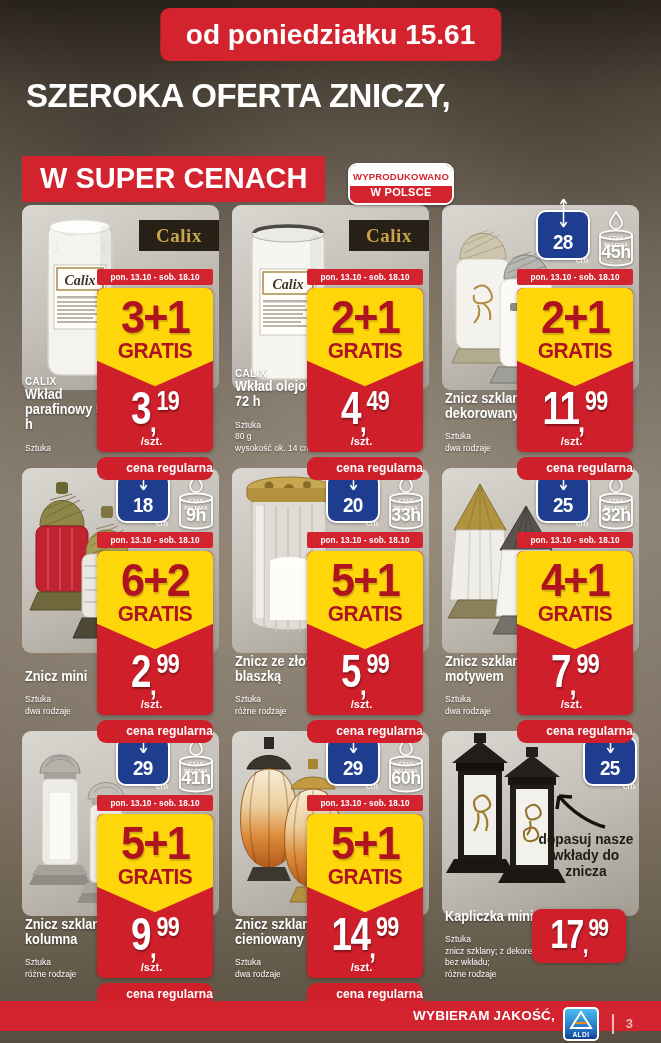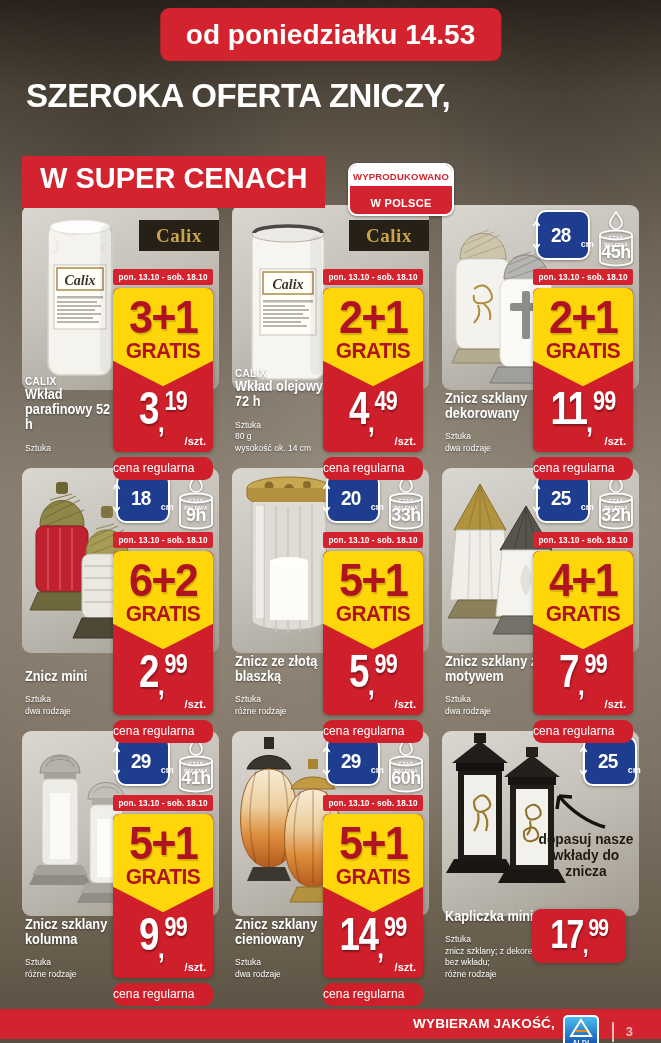--- a/index.html
+++ b/index.html
@@ -11,73 +11,73 @@
   .page::after{content:"";position:absolute;inset:0;pointer-events:none;
     background:radial-gradient(ellipse at 18% 12%, rgba(0,0,0,.25), rgba(0,0,0,0) 40%),
                radial-gradient(ellipse at 85% 8%, rgba(0,0,0,.2), rgba(0,0,0,0) 35%);}
   
   .date-badge{position:absolute;top:8px;left:50%;transform:translateX(-50%);
     background:#d2232e;color:#fff;font-weight:bold;font-size:28px;line-height:1;
     padding:13px 26px 12px;border-radius:9px;white-space:nowrap;z-index:3;}
   .title{position:absolute;top:78px;left:26px;width:620px;color:#fff;font-weight:bold;
     font-size:33px;line-height:1.07;letter-spacing:-0.5px;z-index:3;}
   .supercena{position:absolute;top:156px;left:22px;background:#d2232e;color:#fff;
-    font-weight:bold;font-size:29px;line-height:1;padding:8px 18px 15px;z-index:3;}
+    font-weight:bold;font-size:29px;line-height:1;padding:8px 18px 9px;z-index:3;}
   .made-in{position:absolute;top:163px;left:348px;width:102px;border:2.5px solid #fff;
     border-radius:9px;overflow:hidden;text-align:center;font-weight:bold;z-index:3;
     box-shadow:0 1px 3px rgba(0,0,0,.4);}
   .mi-top{background:#fff;color:#d2232e;font-size:9.5px;padding:6px 0 4px;letter-spacing:.2px;}
-  .mi-bottom{background:#d2232e;color:#fff;font-size:11px;padding:11px 0 5px;letter-spacing:.3px;}
+  .mi-bottom{background:#d2232e;color:#fff;font-size:11px;padding:0 0 5px;letter-spacing:.3px;}
   
   .grid{position:absolute;top:205px;left:22px;width:617px;display:grid;
     grid-template-columns:repeat(3,197px);column-gap:13px;row-gap:13px;z-index:2;}
   .card{position:relative;height:250px;}
   .photo{position:absolute;left:0;top:0;width:197px;height:185px;border-radius:9px;
     background:linear-gradient(155deg,#dad7d1 0%,#c6c2ba 45%,#a29c91 100%);}
   .art{position:absolute;pointer-events:none;}
   
   .calix-logo{position:absolute;top:15px;right:0;width:80px;height:31px;background:#262017;
     color:#c9a44a;display:flex;align-items:center;justify-content:center;
     font-family:"Liberation Serif",serif;font-weight:bold;font-size:19px;letter-spacing:.5px;}
   .badges{position:absolute;top:5px;right:2px;display:flex;gap:5px;align-items:flex-start;}
   .hbadge{width:50px;height:46px;background:#1e3d8f;border:2.5px solid #fff;border-radius:10px;
-    color:#fff;display:flex;align-items:center;justify-content:center;gap:9px;
-    box-shadow:0 1px 3px rgba(0,0,0,.35);}
+    color:#fff;display:flex;align-items:center;justify-content:center;gap:1px;
+    box-shadow:0 1px 3px rgba(0,0,0,.35);flex-direction:column;}
   .updown{width:9px;height:32px;flex:0 0 auto;}
   .h-num{font-weight:bold;font-size:21px;letter-spacing:-1px;transform:scaleX(.9);}
-  .h-unit{font-weight:bold;font-size:9px;align-self:flex-end;margin-bottom:9px;}
+  .h-unit{font-weight:normal;font-size:9px;align-self:flex-end;margin-bottom:9px;}
   .burn{position:relative;width:42px;height:58px;color:#fff;text-align:center;
     filter:drop-shadow(0 1px 1px rgba(0,0,0,.35));}
   .burn svg{position:absolute;inset:0;}
   .burn-label{position:absolute;top:25px;left:0;right:0;font-size:5px;font-weight:bold;
     line-height:1.3;letter-spacing:.3px;}
   .burn-h{position:absolute;bottom:5px;left:0;right:0;font-size:18px;font-weight:bold;
     letter-spacing:-.5px;}
   
-  .promo-col{position:absolute;top:64px;right:6px;width:100px;z-index:4;}
+  .promo-col{position:absolute;top:64px;right:6px;width:116px;z-index:4;}
   .dates{background:#d2232e;color:#fff;font-size:8.2px;font-weight:bold;text-align:center;
     padding:4px 0 3px;border-radius:2px;white-space:nowrap;letter-spacing:.1px;}
   .pricebox{margin-top:3px;background:#ce1f2b;border-radius:6px;padding-bottom:5px;
     box-shadow:0 1px 4px rgba(0,0,0,.3);}
   .gratis{background:#ffd60a;clip-path:polygon(0 0,100% 0,100% 74%,50% 100%,0 74%);
     border-radius:7px 7px 0 0;text-align:center;padding:7px 0 24px;}
   .promo-num{color:#b01320;font-size:47px;font-weight:bold;line-height:.92;
     transform:scaleX(.92);letter-spacing:-2px;text-shadow:1px 2px 1px rgba(0,0,0,.18);}
   .gratis-word{color:#b01320;font-size:22px;font-weight:bold;line-height:1;
     transform:scaleX(.95);letter-spacing:-.5px;margin-top:2px;}
   .price{display:flex;align-items:flex-start;justify-content:center;color:#fff;
     font-weight:bold;transform:scaleX(.8);margin-top:1px;
     text-shadow:1px 2px 2px rgba(0,0,0,.35);}
   .p-int{font-size:46px;line-height:.95;letter-spacing:-2px;}
   .p-comma{font-size:30px;line-height:1;margin-top:20px;}
   .p-dec{font-size:27px;line-height:1;margin-top:1px;letter-spacing:-1px;}
-  .unit{color:#fff;font-size:11px;font-weight:bold;text-align:right;padding-right:7px;
+  .unit{color:#fff;font-size:11px;font-weight:bold;text-align:center;padding-right:7px;
     margin-top:-2px;}
-  .regular{margin-top:5px;background:#ce1f2b;color:#fff;font-size:12px;font-weight:normal;
-    text-align:left;padding:4px 0 5px;border-radius:9px;letter-spacing:.1px;}
+  .regular{margin-top:5px;background:#ce1f2b;color:#fff;font-size:12px;font-weight:bold;
+    text-align:right;padding:4px 0 5px;border-radius:9px;letter-spacing:.1px;}
   
   .nameblock{position:absolute;left:3px;bottom:1px;width:96px;color:#fff;z-index:3;
     text-shadow:0 1px 2px rgba(0,0,0,.45);}
   .brand{font-size:10px;font-weight:bold;letter-spacing:.3px;}
   .pname{font-size:14.5px;font-weight:bold;line-height:1.05;transform:scaleX(.88);
     transform-origin:left;white-space:normal;width:112%;}
   .pdetail{font-size:8.5px;line-height:1.35;margin-top:10px;}
   .pdetail span{display:block;}
   .nb-wide{width:118px;}
   
@@ -85,39 +85,39 @@
     border-radius:9px;display:flex;align-items:center;justify-content:center;z-index:4;
     box-shadow:0 1px 4px rgba(0,0,0,.3);}
   .pricebox9 .price{margin-top:0;}
   .pricebox9 .p-int{font-size:40px;}
   .pricebox9 .p-comma{font-size:26px;margin-top:16px;}
   .pricebox9 .p-dec{font-size:24px;}
   .note{position:absolute;right:3px;top:100px;width:100px;text-align:center;color:#221a10;
     font-weight:bold;font-size:14.5px;line-height:1.12;z-index:3;transform:scaleX(.95);}
   .note-arrow{position:absolute;right:30px;top:56px;width:62px;height:44px;z-index:3;}
   
-  .footer{position:absolute;left:0;right:0;bottom:4px;height:30px;background:#d2232e;z-index:5;}
+  .footer{position:absolute;left:0;right:0;bottom:12px;height:30px;background:#d2232e;z-index:5;}
   .slogan{position:absolute;right:106px;top:7px;text-align:right;color:#fff;font-weight:bold;
     font-size:13.5px;line-height:1.25;letter-spacing:.2px;}
   .aldi-logo{position:absolute;right:62px;top:6px;width:36px;height:34px;background:#fff;
     border-radius:5px;padding:2px;box-sizing:border-box;}
   .aldi-inner{width:100%;height:100%;background:linear-gradient(180deg,#49bdee 0%,#1d66b8 78%,#123f8f 100%);
     border-radius:3px;position:relative;overflow:hidden;}
   .aldi-inner svg{position:absolute;top:1px;left:0;width:100%;height:20px;}
   .aldi-word{position:absolute;bottom:1px;left:0;right:0;text-align:center;color:#fff;
     font-size:6.5px;font-weight:bold;letter-spacing:.5px;}
   .f-divider{position:absolute;right:47px;top:13px;width:2px;height:20px;background:#f3b9bd;}
   .page-num{position:absolute;right:28px;top:15px;color:#f3b9bd;font-size:13px;font-weight:bold;}
 </style>
 </head>
 <body>
 
 <div class="page">
 
-  <div class="date-badge">od poniedziałku 14.53</div>
+  <div class="date-badge">od poniedziałku 15.61</div>
   <div class="title">
     <div>SZEROKA OFERTA ZNICZY,</div>
   </div>
   <div class="supercena">W SUPER CENACH</div>
   <div class="made-in">
     <div class="mi-top">WYPRODUKOWANO</div>
     <div class="mi-bottom">W POLSCE</div>
   </div>
 
   <div class="grid">

